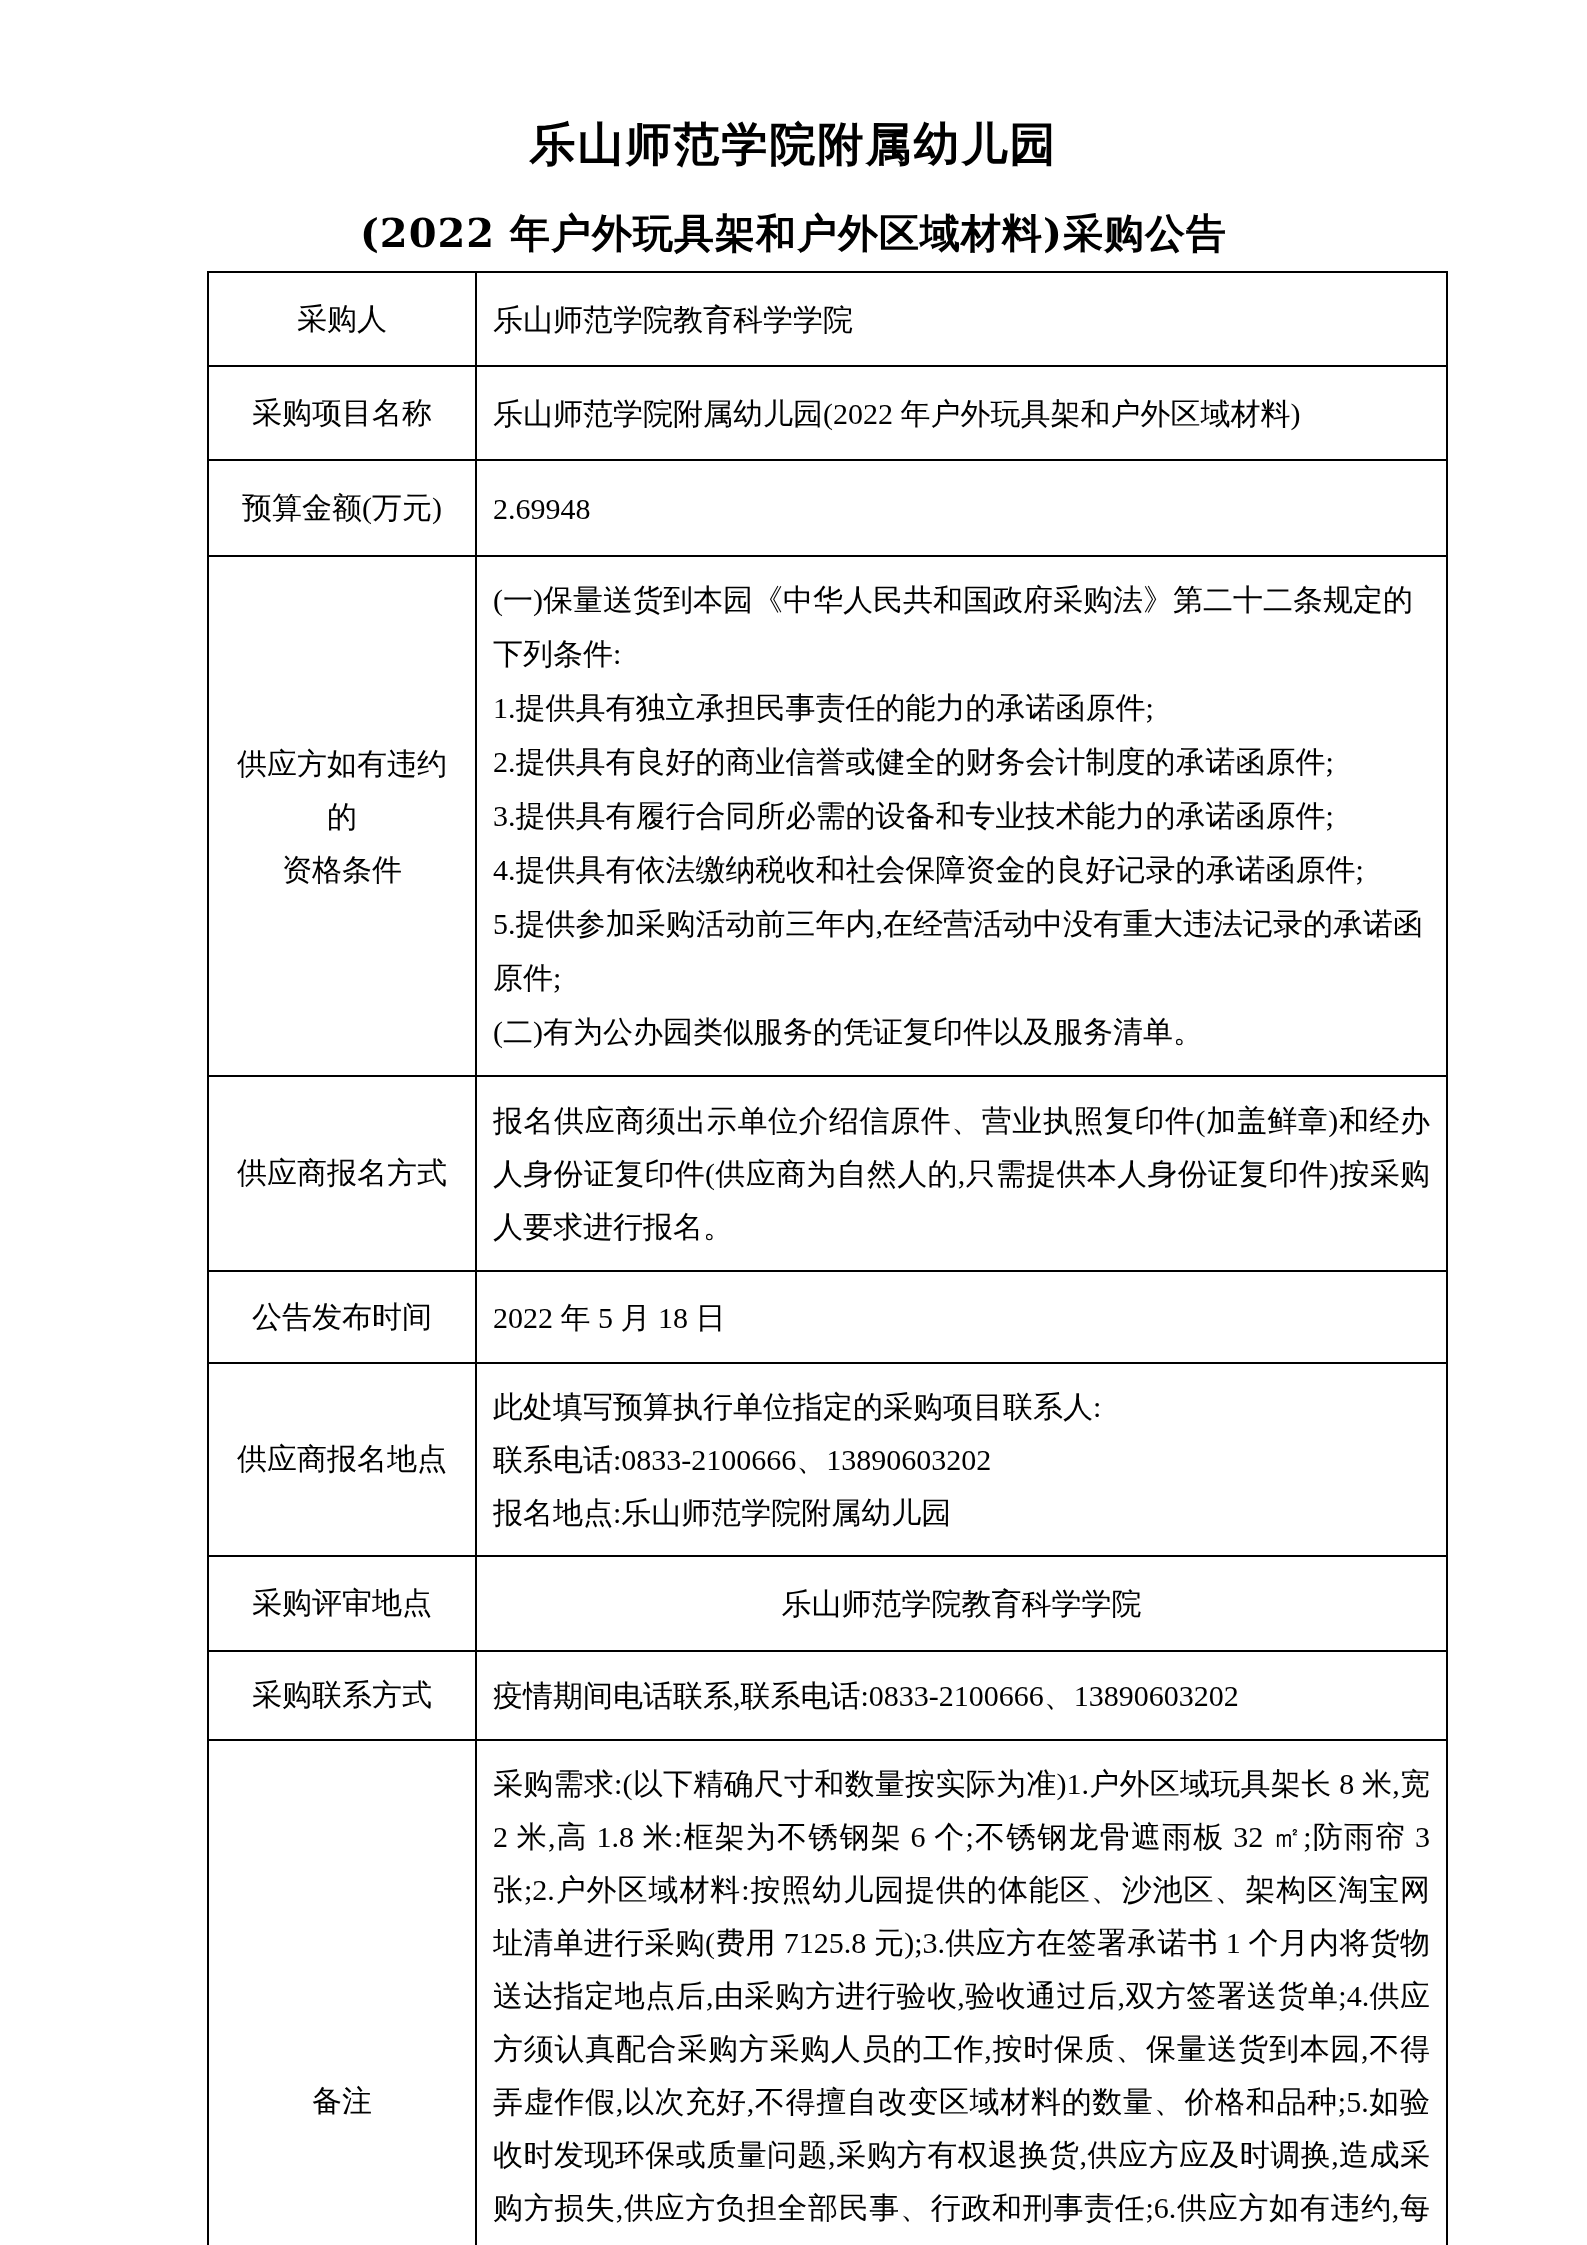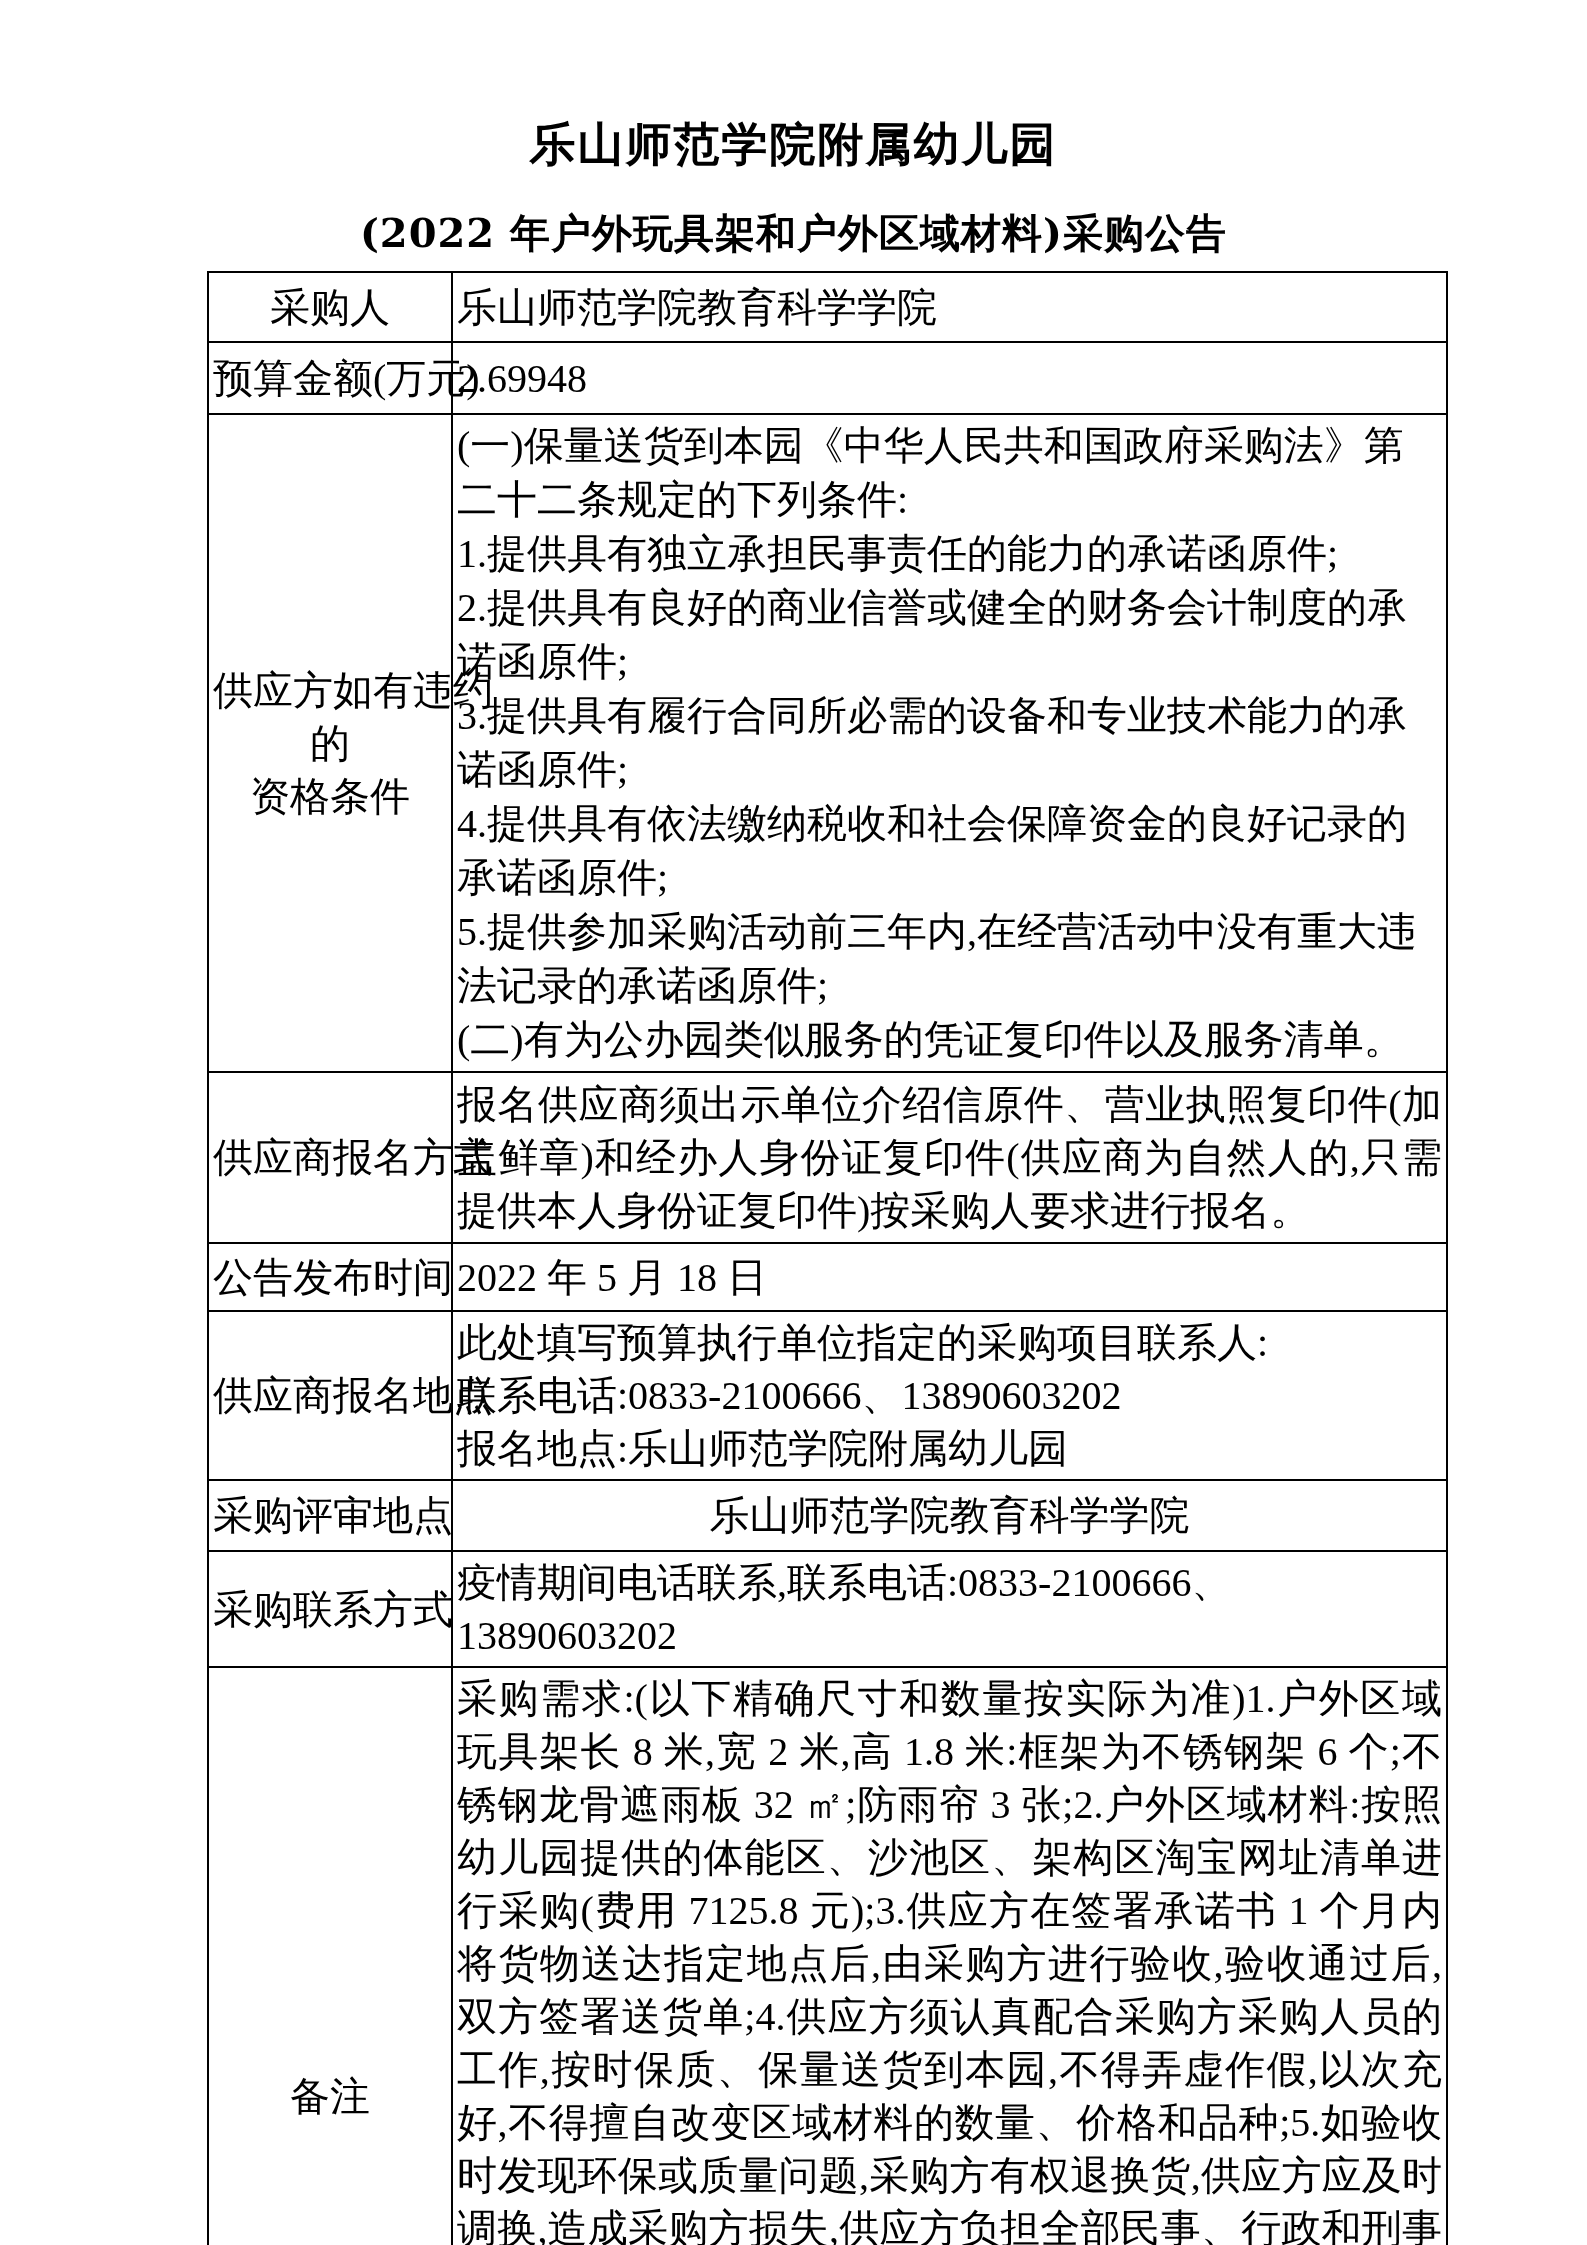--- a/index.html
+++ b/index.html
@@ -36,22 +36,22 @@
   }
   table.doc-table {
     border-collapse: collapse;
     table-layout: fixed;
     margin: 13px 0 0 207px;
     width: 1241px;
   }
   table.doc-table td {
     border: 2px solid #000000;
     vertical-align: middle;
-    font-size: 40px;
-    padding: 4px;
+    font-size: 30px;
+    padding: 16px;
     margin-top: 9px;
   }
   td.label {
     width: 234px;
     text-align: center;
     white-space: nowrap;
   }
   td.content {
     padding-left: 15px;
     padding-right: 14px;
@@ -89,20 +89,26 @@
   <table class="doc-table">
     <tbody>
 
       <tr class="r0">
         <td class="label">采购人</td>
         <td class="content">
           <div class="para">乐山师范学院教育科学学院</div>
         </td>
       </tr>
 
+      <tr class="r1">
+        <td class="label">采购项目名称</td>
+        <td class="content">
+          <div class="para">乐山师范学院附属幼儿园(2022 年户外玩具架和户外区域材料)</div>
+        </td>
+      </tr>
 
       <tr class="r2">
         <td class="label">预算金额(万元)</td>
         <td class="content">
           <div class="para">2.69948</div>
         </td>
       </tr>
 
       <tr class="r3">
         <td class="label">

